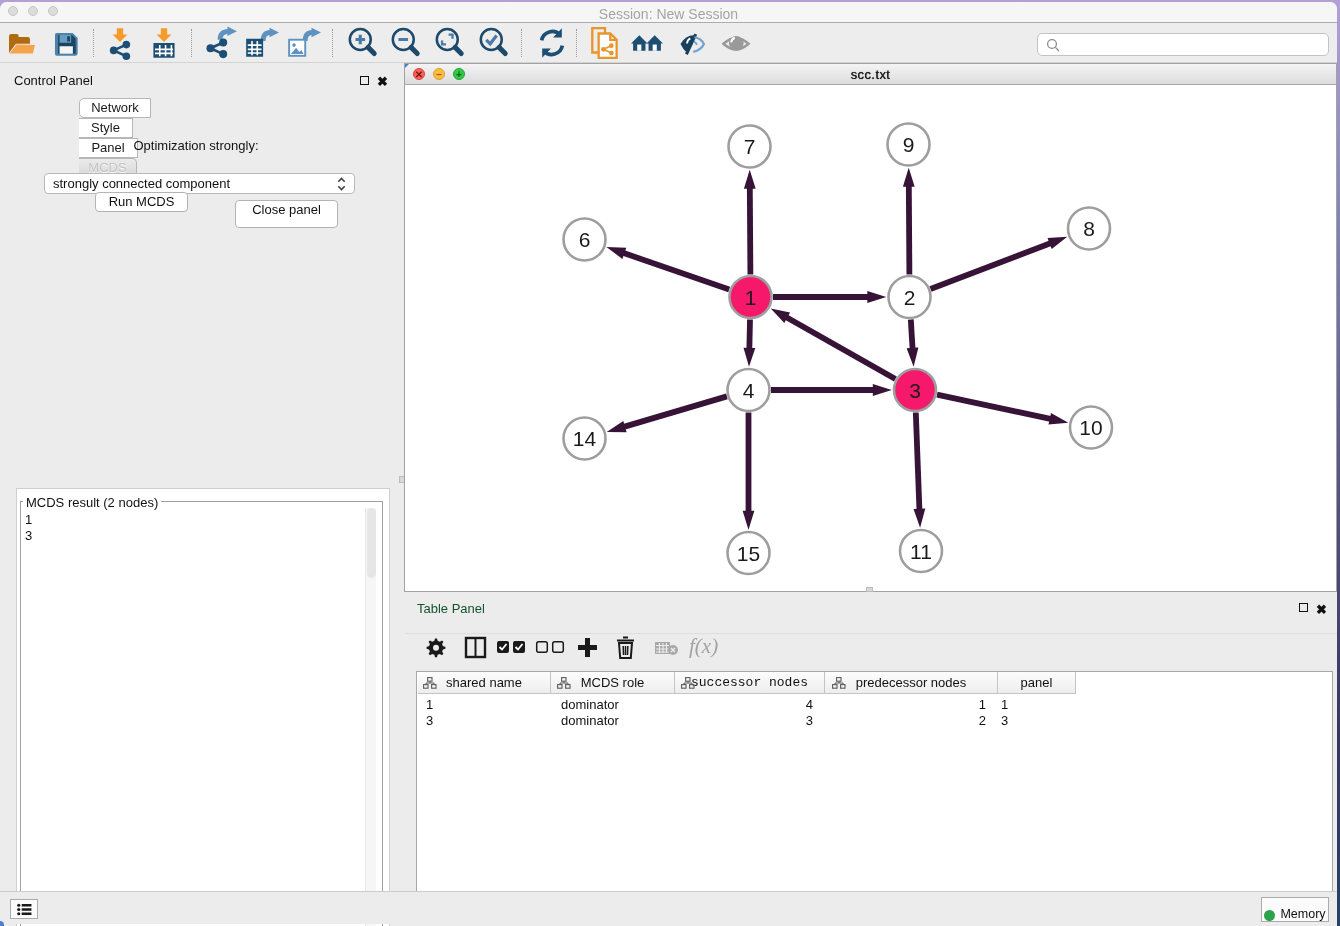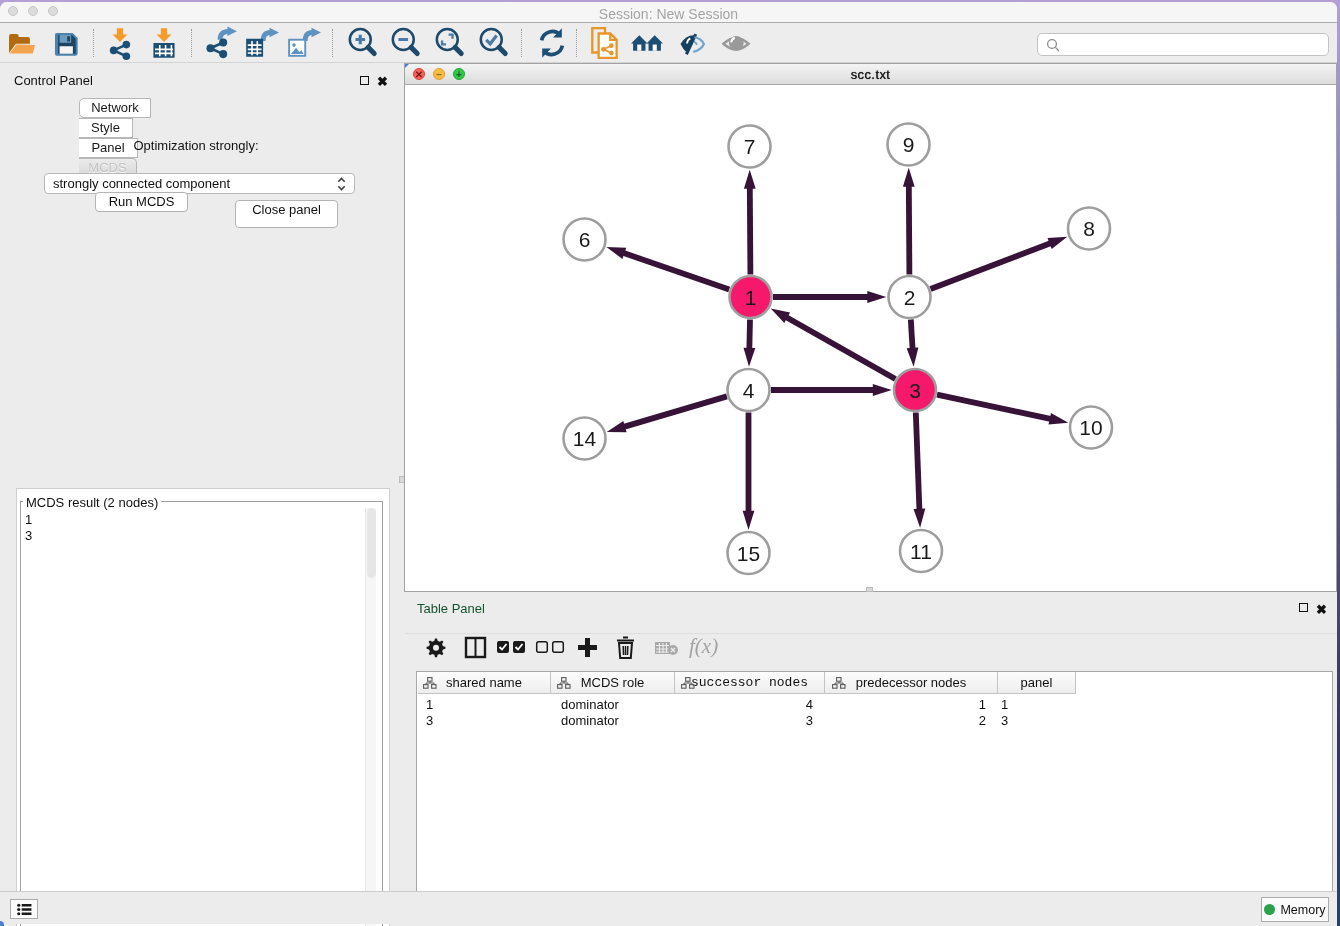--- a/index.html
+++ b/index.html
@@ -393,19 +393,19 @@
 
   <div class="statusbar">
     <div class="listbtn">
       <svg style="position:absolute; left:6px; top:3px;" width="15" height="13" viewBox="0 0 16 14">
         <circle cx="1.8" cy="2.4" r="1.7" fill="#1a1a1a"></circle>
           <circle cx="1.8" cy="7" r="1.7" fill="#1a1a1a"></circle>
           <circle cx="1.8" cy="11.6" r="1.7" fill="#1a1a1a"></circle>
         <path d="M5,2.4 L15.5,2.4 M5,7 L15.5,7 M5,11.6 L15.5,11.6" stroke="#1a1a1a" stroke-width="2.6"></path>
       </svg>
     </div>
-    <div class="membtn" style="display:flex; align-items:center; justify-content:center;">
+    <div class="membtn" style="display:flex; align-items:flex-end; justify-content:center;">
         <span style="width:11px; height:11px; border-radius:50%; background:#2ca24b; margin-right:5px;"></span>
         <span>Memory</span>
       </div>
   </div>
 </div>
 <div style="position:absolute; left:0; top:921px; width:4px; height:5px; background:#4a7fd4; border-radius:0 4px 0 0;"></div>
 
 </body></html>

